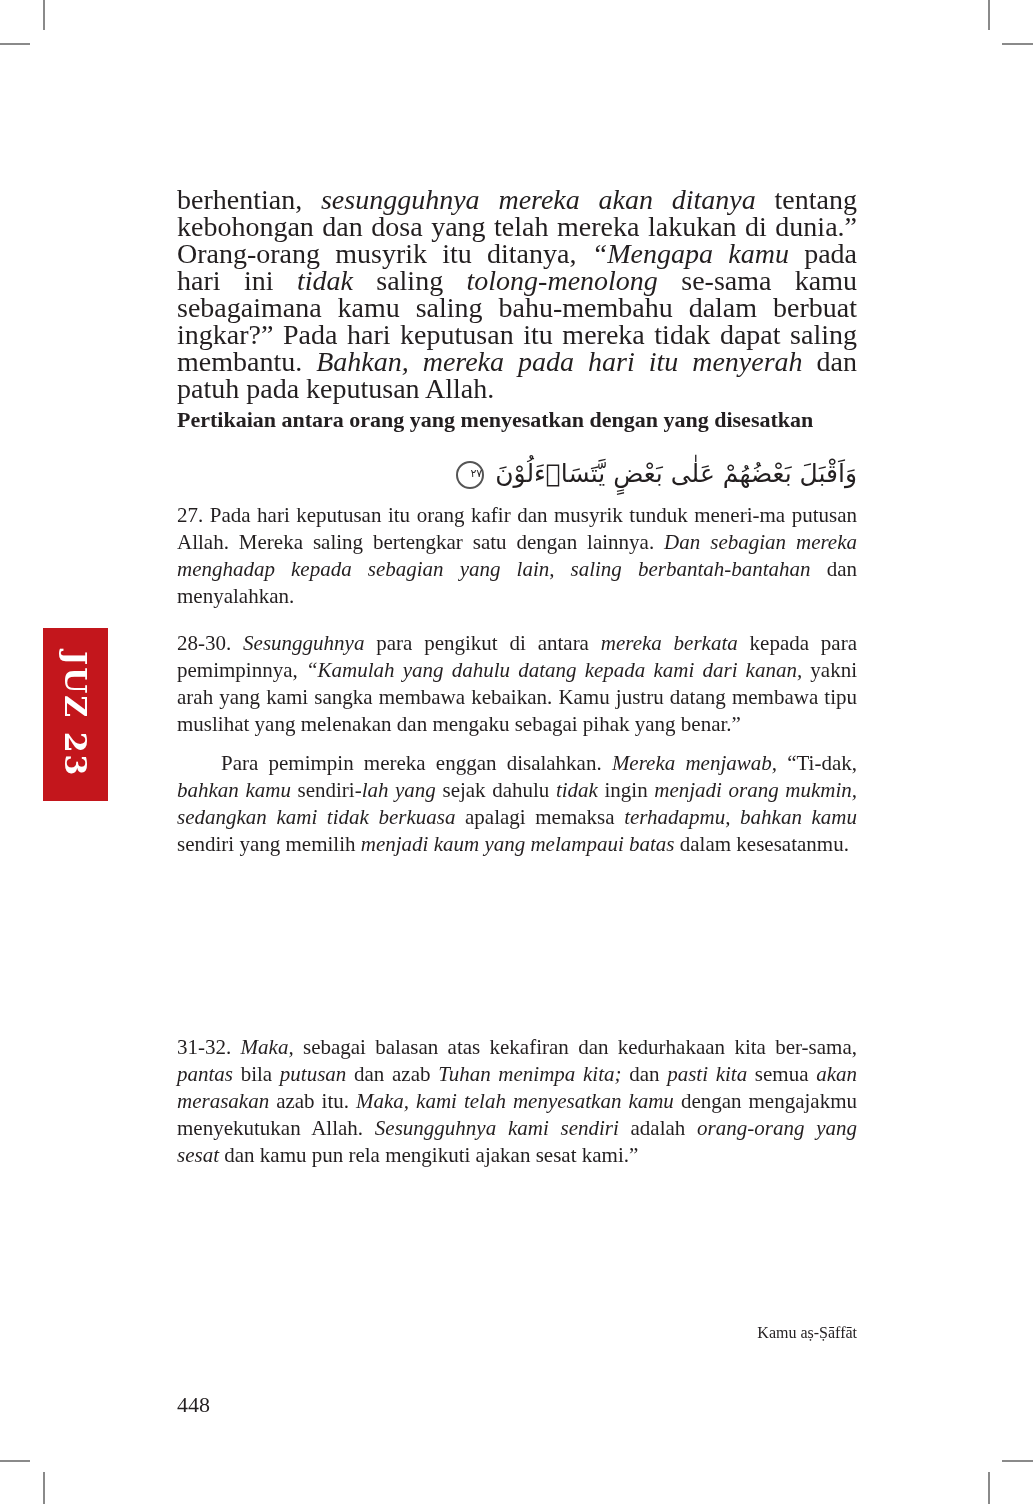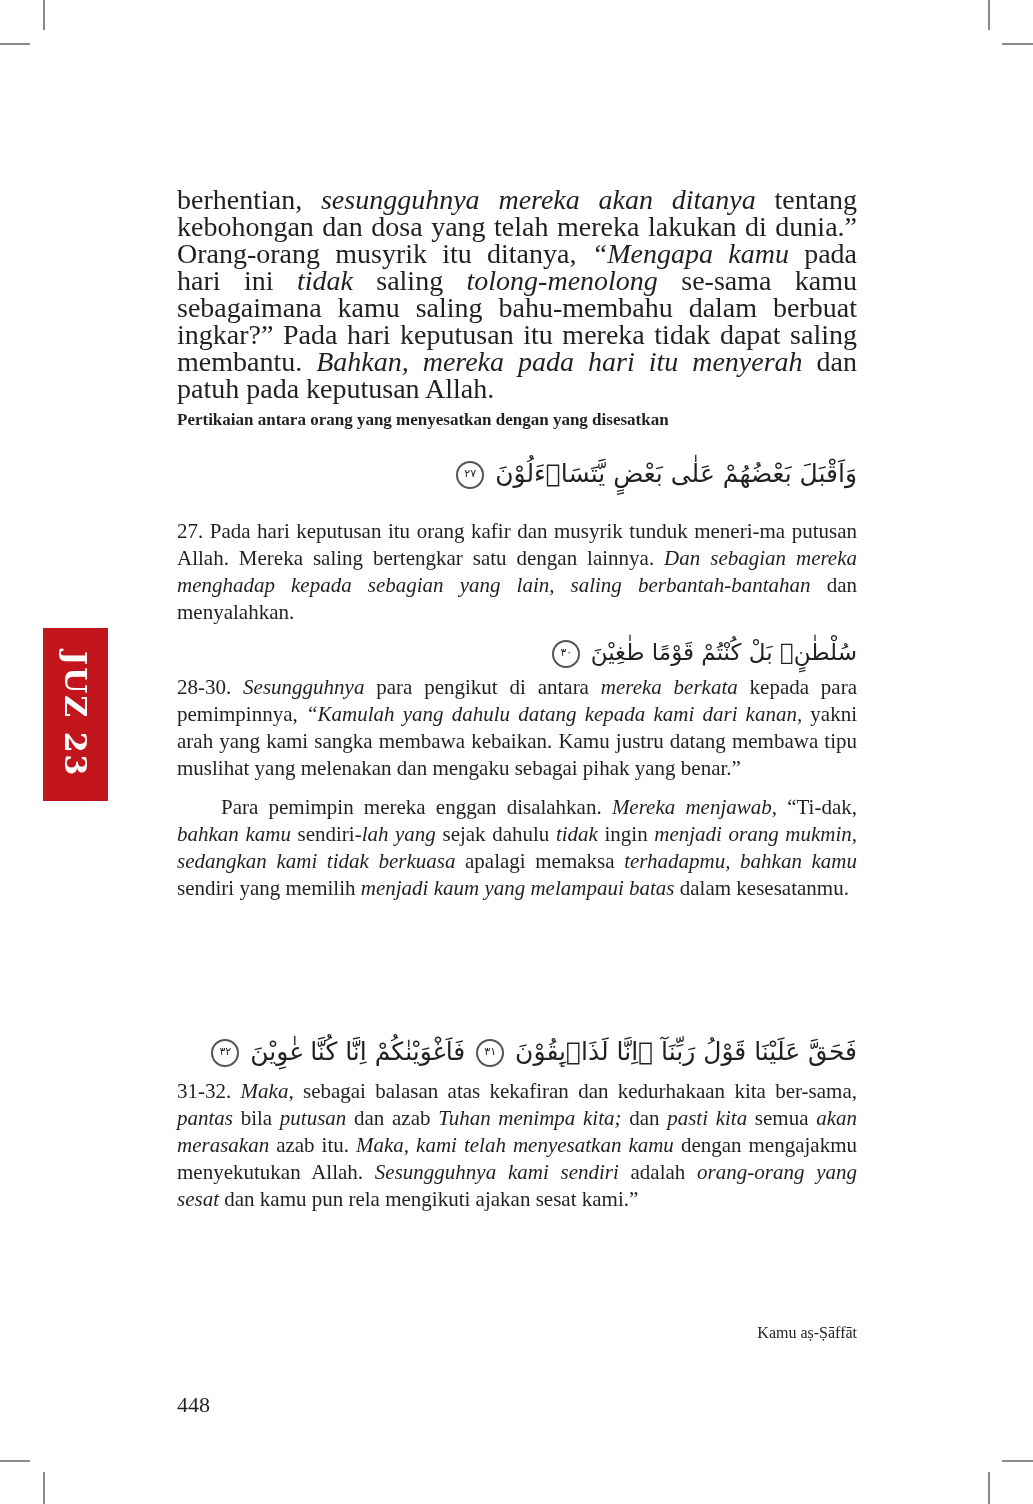--- a/index.html
+++ b/index.html
@@ -10,29 +10,29 @@
   .crop { position: absolute; background: #8a8a8a; }
   .page {
     position: absolute; left: 177px; top: 186px; width: 680px;
     font-size: 28px; line-height: 27px;
   }
   .p { margin: 0; text-align: justify; text-align-last: left; hyphens: manual; }
   .p i { font-style: italic; }
   .indent { text-indent: 44px; }
   .heading {
     position: absolute; left: 177px; top: 406px; width: 690px;
-    font-weight: bold; font-size: 17px; line-height: 27px; white-space: nowrap;
+    font-weight: bold; font-size: 22px; line-height: 27px; white-space: nowrap;
   }
   .ar {
     direction: rtl; text-align: right; font-family: "DejaVu Sans", sans-serif;
     font-size: 25px; line-height: 44px; color: #231f20;
   }
   .vm {
     display: inline-block; width: 24px; height: 24px; border-radius: 50%;
-    border: 2px double #555; font-size: 11px; line-height: 22px; text-align: center;
+    border: 2px double #555; font-size: 11px; line-height: 22px; 
     vertical-align: middle; margin: 0 3px; direction: rtl;
   }
   .block { position: absolute; left: 177px; width: 680px; font-size: 21px; line-height: 27px; }
   .juz {
     position: absolute; left: 43px; top: 628px; width: 65px; height: 173px;
     background: #c3161c; color: #fff; display: flex; align-items: center; justify-content: center;
   }
   .juz span {
     writing-mode: vertical-rl; font-family: "DejaVu Serif", serif; font-weight: bold;
     font-size: 30px; letter-spacing: 2px;
@@ -60,36 +60,26 @@
   <p class="p"><span>berhentian, </span><i>sesungguhnya mereka akan ditanya</i><span> tentang kebohongan dan dosa yang telah mereka lakukan di dunia.” Orang-orang musyrik itu ditanya, </span><i>“Mengapa kamu</i><span> pada hari ini </span><i>tidak</i><span> saling </span><i>tolong-menolong</i><span> se-sama kamu sebagaimana kamu saling bahu-membahu dalam berbuat ingkar?” Pada hari keputusan itu mereka tidak dapat saling membantu. </span><i>Bahkan, mereka pada hari itu menyerah</i><span> dan patuh pada keputusan Allah.</span></p>
 </div>
 
 <div class="heading">Pertikaian antara orang yang menyesatkan dengan yang disesatkan</div>
 
 <div class="block" style="top:452px">
   <div class="ar">
     <span>وَاَقْبَلَ بَعْضُهُمْ عَلٰى بَعْضٍ يَّتَسَاۤءَلُوْنَ</span>
     <span class="vm">٢٧</span>
   </div>
-  <p class="p" style="margin-top:22px"><span>27. Pada hari keputusan itu orang kafir dan musyrik tunduk meneri-ma putusan Allah. Mereka saling bertengkar satu dengan lainnya. </span><i>Dan sebagian mereka menghadap kepada sebagian yang lain, saling berbantah-bantahan</i><span> dan menyalahkan.</span></p>
+  <p class="p" style="margin-top:6px"><span>27. Pada hari keputusan itu orang kafir dan musyrik tunduk meneri-ma putusan Allah. Mereka saling bertengkar satu dengan lainnya. </span><i>Dan sebagian mereka menghadap kepada sebagian yang lain, saling berbantah-bantahan</i><span> dan menyalahkan.</span></p>
 </div>
 
 <div class="block" style="top:630px">
-  <div class="ar" style="font-size:23px">
-    <span>سُلْطٰنٍۚ بَلْ كُنْتُمْ قَوْمًا طٰغِيْنَ</span>
-    <span class="vm">٣٠</span>
-  </div>
   <p class="p" style=""><span>28-30. </span><i>Sesungguhnya</i><span> para pengikut di antara </span><i>mereka berkata</i><span> kepada para pemimpinnya, </span><i>“Kamulah yang dahulu datang kepada kami dari kanan,</i><span> yakni arah yang kami sangka membawa kebaikan. Kamu justru datang membawa tipu muslihat yang melenakan dan mengaku sebagai pihak yang benar.”</span></p>
   <p class="p indent" style="margin-top:12px"><span>Para pemimpin mereka enggan disalahkan. </span><i>Mereka menjawab,</i><span> “Ti-dak, </span><i>bahkan kamu</i><span> sendiri-</span><i>lah yang</i><span> sejak dahulu </span><i>tidak</i><span> ingin </span><i>menjadi orang mukmin, sedangkan kami tidak berkuasa</i><span> apalagi memaksa </span><i>terhadapmu, bahkan kamu</i><span> sendiri yang memilih </span><i>menjadi kaum yang melampaui batas</i><span> dalam kesesatanmu.</span></p>
 </div>
 
 <div class="block" style="top:1030px">
-  <div class="ar">
-    <span>فَحَقَّ عَلَيْنَا قَوْلُ رَبِّنَآ ۖاِنَّا لَذَاۤىِٕقُوْنَ</span>
-    <span class="vm">٣١</span>
-    <span>فَاَغْوَيْنٰكُمْ اِنَّا كُنَّا غٰوِيْنَ</span>
-    <span class="vm">٣٢</span>
-  </div>
   <p class="p" style="margin-top:4px"><span>31-32. </span><i>Maka,</i><span> sebagai balasan atas kekafiran dan kedurhakaan kita ber-sama, </span><i>pantas</i><span> bila </span><i>putusan</i><span> dan azab </span><i>Tuhan menimpa kita;</i><span> dan </span><i>pasti kita</i><span> semua </span><i>akan merasakan</i><span> azab itu. </span><i>Maka, kami telah menyesatkan kamu</i><span> dengan mengajakmu menyekutukan Allah. </span><i>Sesungguhnya kami sendiri</i><span> adalah </span><i>orang-orang yang sesat</i><span> dan kamu pun rela mengikuti ajakan sesat kami.”</span></p>
 </div>
 
 <div class="footer-num">448</div>
 <div class="footer-surah">Kamu aṣ-Ṣāffāt</div>
 
 </body></html>

